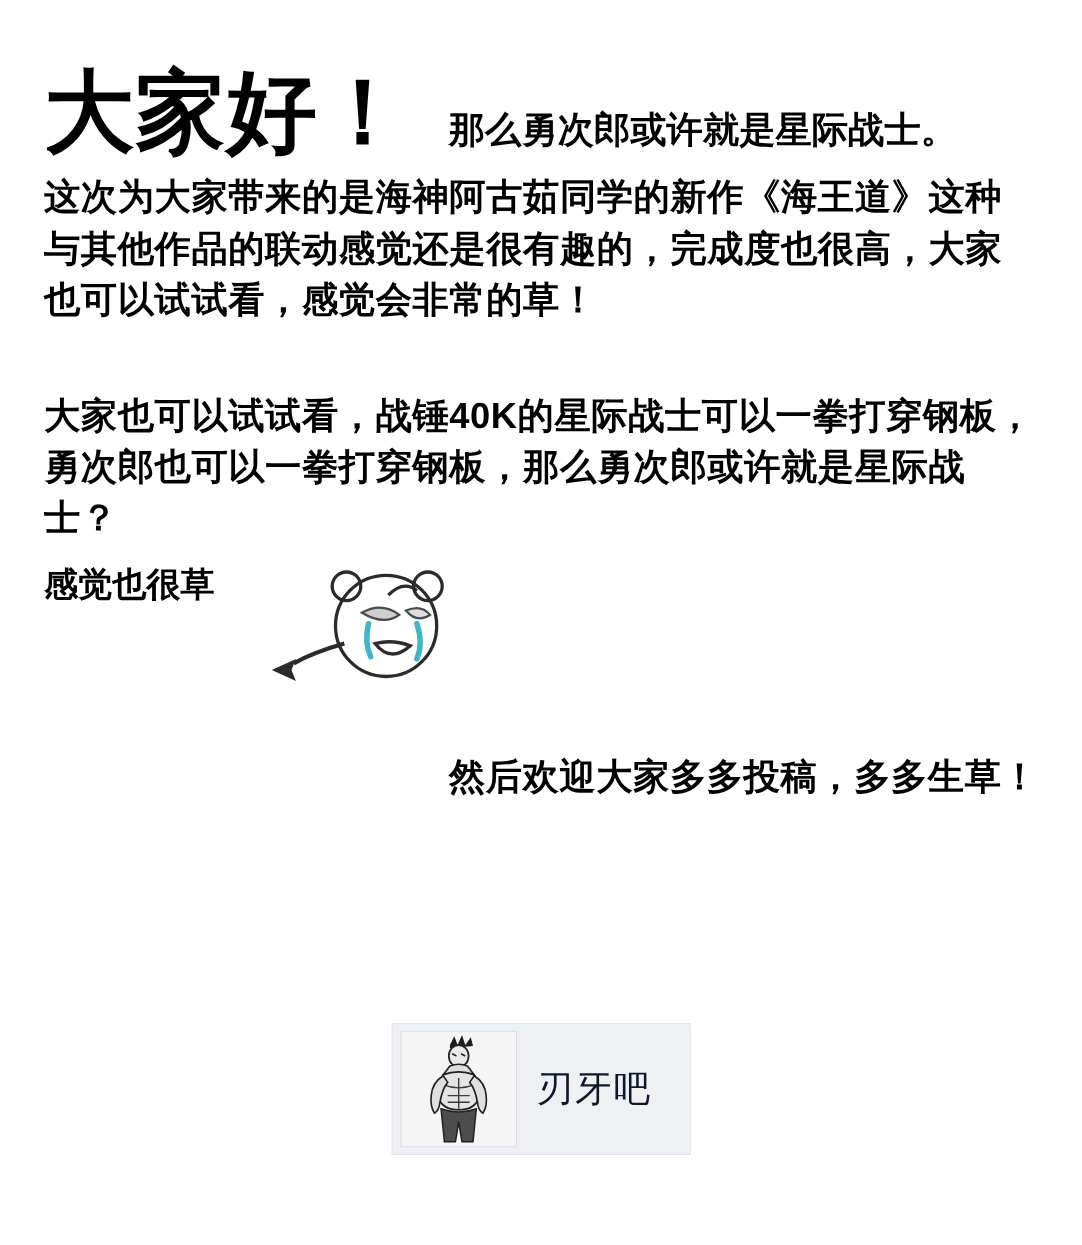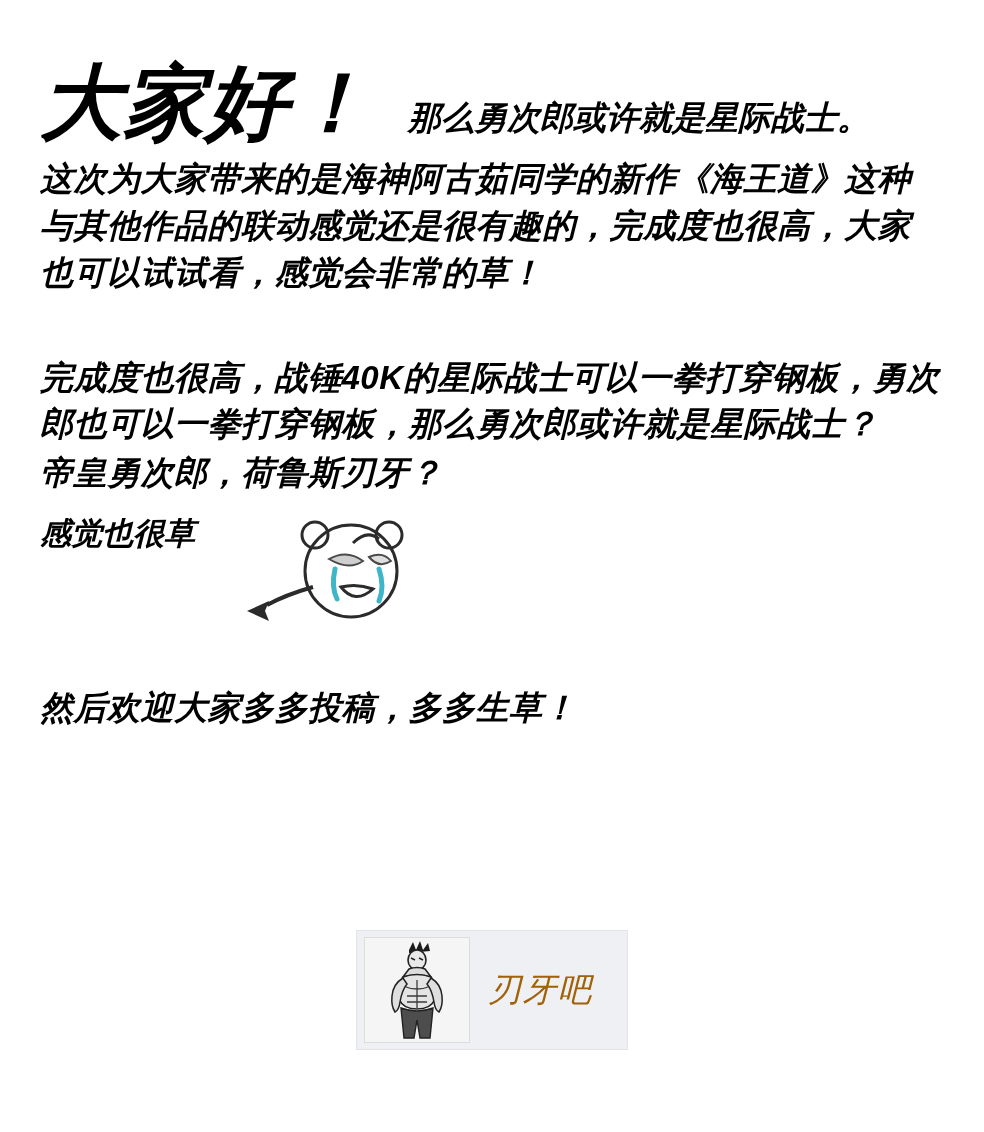--- a/index.html
+++ b/index.html
@@ -14,21 +14,20 @@
     color: #000000;
     position: relative;
     overflow: hidden;
   }
   .page {
     position: relative;
     width: 984px;
     height: 896px;
     box-sizing: border-box;
     padding: 0 40px;
-    font-style: italic;
   }
 
   
   .header-row {
     display: flex;
     align-items: flex-end;
     padding-top: 34px;
     height: 110px;
   }
   .big-greeting {
@@ -69,21 +68,21 @@
     white-space: nowrap;
   }
   .sticker {
     width: 240px;
     height: 125px;
     margin-left: 8px;
     position: relative;
     flex: none;
   }
 
-  .para.p4 { margin-top: 42px; }
+  .para.p4 { margin-top: 42px; text-align: right; }
 
   
   .footer {
     position: absolute;
     left: 0;
     right: 0;
     top: 930px;
     display: flex;
     align-items: center;
     justify-content: center;
@@ -107,43 +106,42 @@
     height: 104px;
     margin: 7px 18px 7px 7px;
     background: #f3f3f3;
     border: 1px solid #dcdcdc;
     position: relative;
     overflow: hidden;
     flex: none;
   }
   .footer-label {
     font-size: 33px;
-    color: #a16207;
+    color: #0f172a;
     letter-spacing: 2px;
     white-space: nowrap;
   }
 
   
   .fig svg { display: block; }
 </style>
 </head>
 <body>
 
 <div class="page">
 
   <div class="header-row">
     <div class="big-greeting">大家好！</div>
     <div class="greeting-sub">那么勇次郎或许就是星际战士。</div>
   </div>
 
   <div class="para p1">这次为大家带来的是海神阿古茹同学的新作《海王道》这种与其他作品的联动感觉还是很有趣的，完成度也很高，大家也可以试试看，感觉会非常的草！</div>
 
-  <div class="para p2">完成度也很高，战锤40K的星际战士可以一拳打穿钢板，勇次郎也可以一拳打穿钢板，那么勇次郎或许就是星际战士？</div>
+  <div class="para p2">大家也可以试试看，战锤40K的星际战士可以一拳打穿钢板，勇次郎也可以一拳打穿钢板，那么勇次郎或许就是星际战士？</div>
 
-  <div class="para p3">帝皇勇次郎，荷鲁斯刃牙？</div>
 
   <div class="kusa-row">
     <div class="kusa-text">感觉也很草</div>
     <div class="sticker fig">
       <svg width="240" height="125" viewBox="0 0 240 125" aria-hidden="true">
 
         <g fill="none" stroke="#2b2b2b" stroke-width="3">
           <circle cx="148" cy="58" r="46"></circle>
           <circle cx="112" cy="22" r="13"></circle>
           <circle cx="186" cy="22" r="13"></circle>

